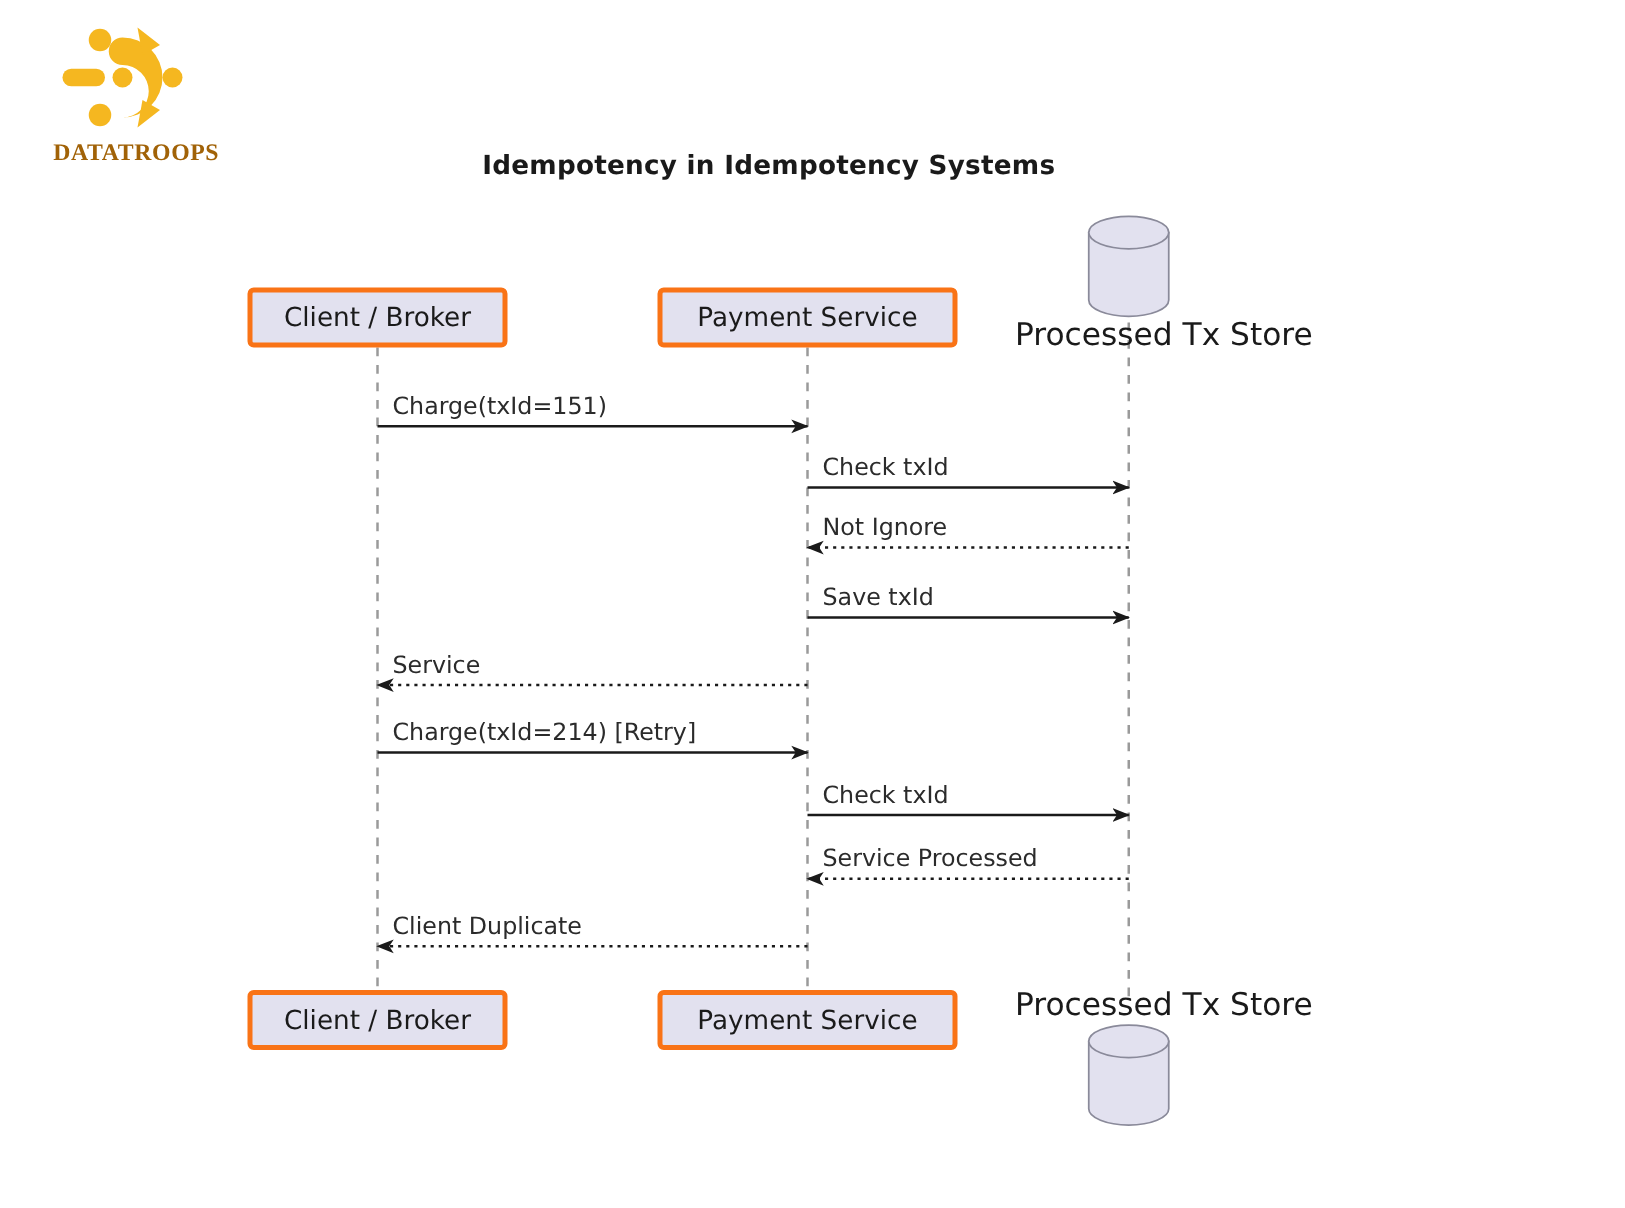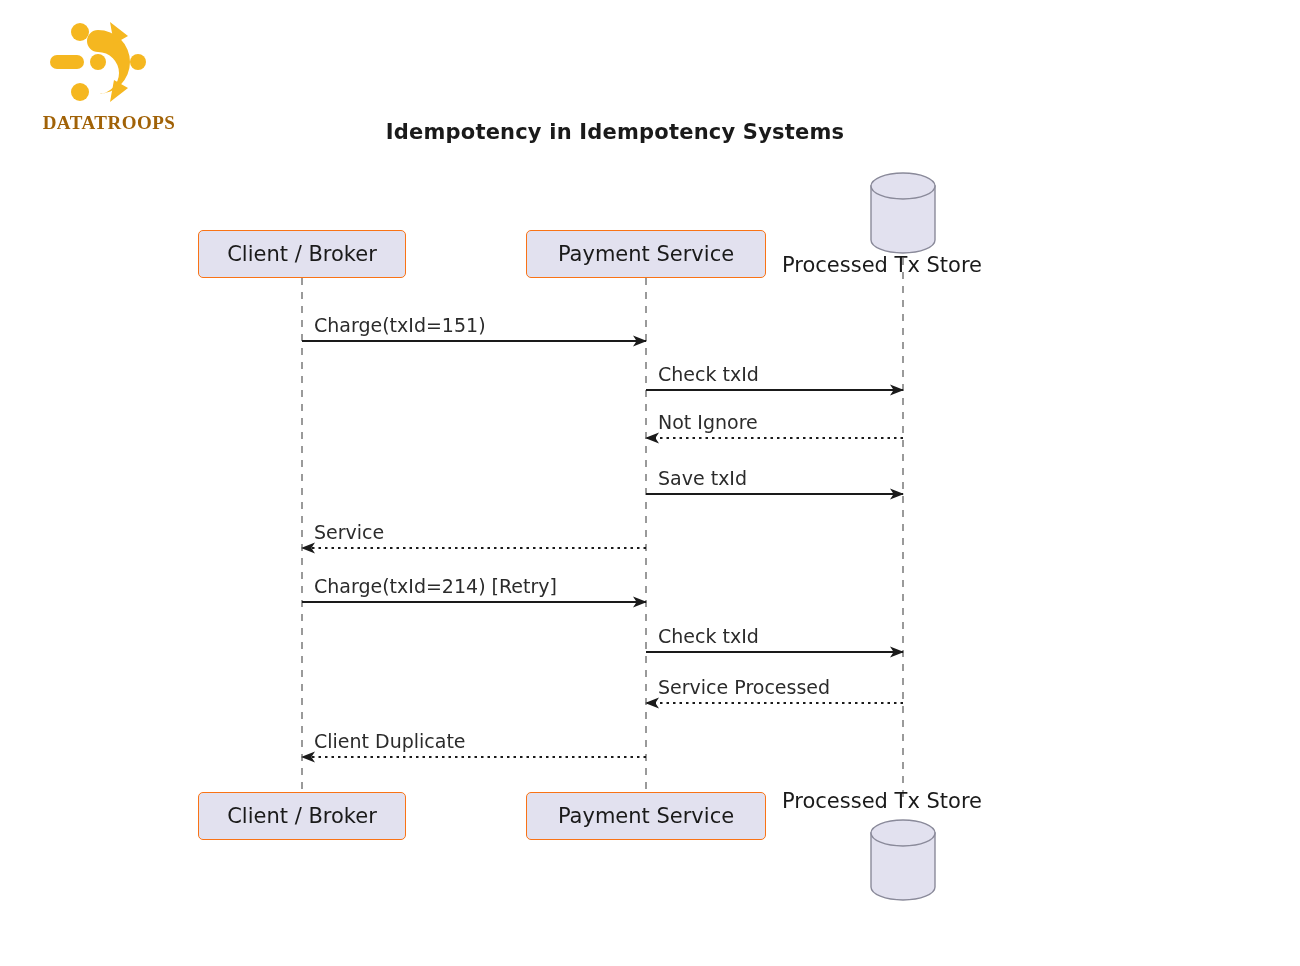--- a/index.html
+++ b/index.html
@@ -65,38 +65,39 @@
     top: 0;
     width: 1300px;
     height: 966px;
   }
 
   
   .participant-box {
     position: absolute;
     box-sizing: border-box;
     background: #e2e1ef;
-    border: 1px solid #f97316;
+    border: 4px solid #f97316;
     border-radius: 5px;
     display: flex;
     align-items: center;
     justify-content: center;
     color: #1a1a1a;
     font-size: 21px;
     font-family: "DejaVu Sans", sans-serif;
     white-space: nowrap;
   }
 
   
   .db-label {
     position: absolute;
-    font-size: 21px;
+    font-size: 25px;
     color: #1a1a1a;
     font-family: "DejaVu Sans", sans-serif;
     white-space: nowrap;
+    margin-left: 30px;
   }
 
   
   .msg-label {
     position: absolute;
     font-size: 19px;
     color: #2b2b2b;
     font-family: "DejaVu Sans", sans-serif;
     white-space: nowrap;
   }

